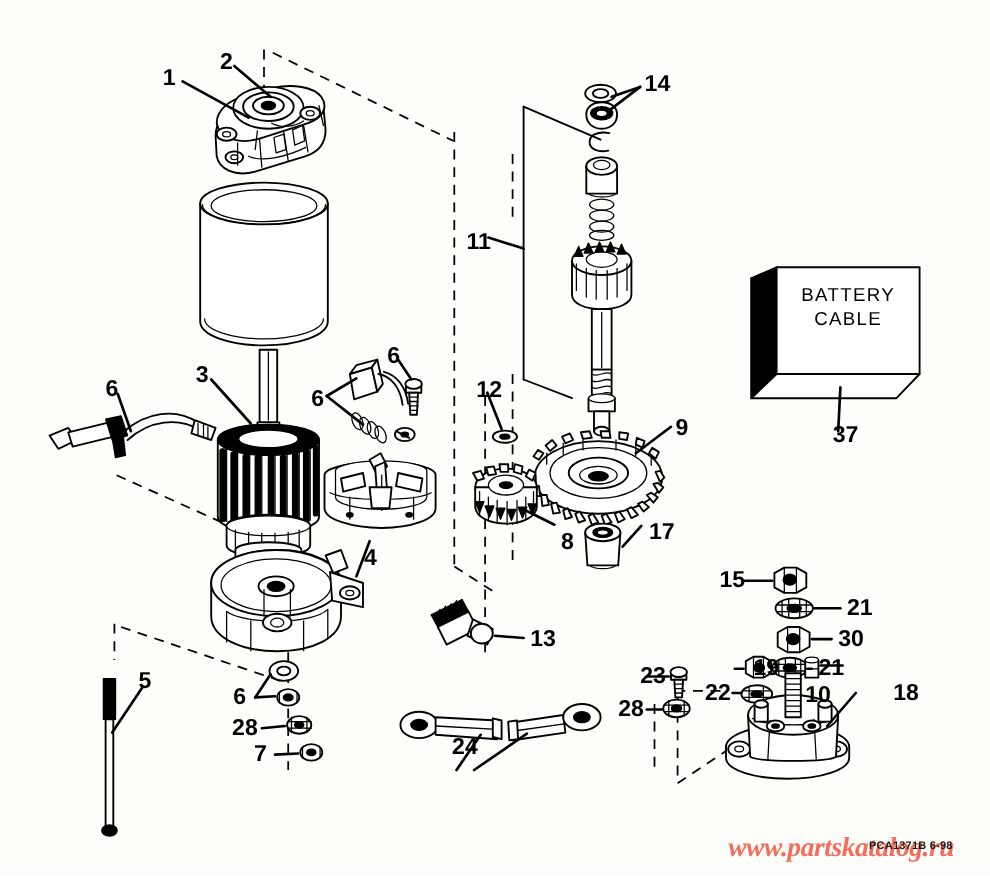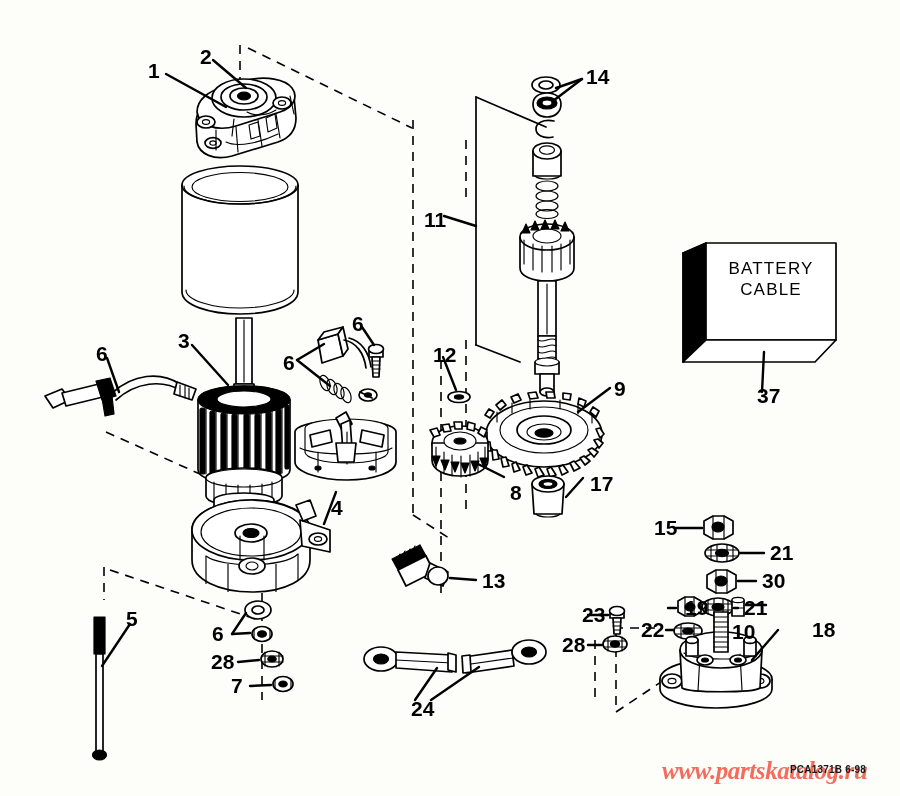--- a/index.html
+++ b/index.html
@@ -680,21 +680,21 @@
   <div class="callout" style="left:641px; top:619px;">22</div>
   <div class="callout" style="left:732px; top:594px;margin-top:27px;">10</div>
   <div class="callout" style="left:782px; top:619px;margin-left:30px;">18</div>
   <div class="callout" style="left:562px; top:604px;margin-left:20px;">23</div>
   <div class="callout" style="left:562px; top:634px;">28</div>
   <div class="callout" style="left:482px; top:570px;">13</div>
   <div class="callout" style="left:126px; top:608px;">5</div>
   <div class="callout" style="left:212px; top:623px;">6</div>
   <div class="callout" style="left:211px; top:651px;">28</div>
   <div class="callout" style="left:231px; top:675px;">7</div>
-  <div class="callout" style="left:411px; top:698px;">24</div>
+  <div class="callout" style="left:411px; top:668px;">24</div>
 
   <div class="boxlabel" style="left:706px; top:258px; width:130px;">BATTERY
 CABLE</div>
 
   <div id="watermark">www.partskatalog.ru</div>
   <div id="partcode">PCA1371B  6-98</div>
 
 </div>
 
 </body></html>

